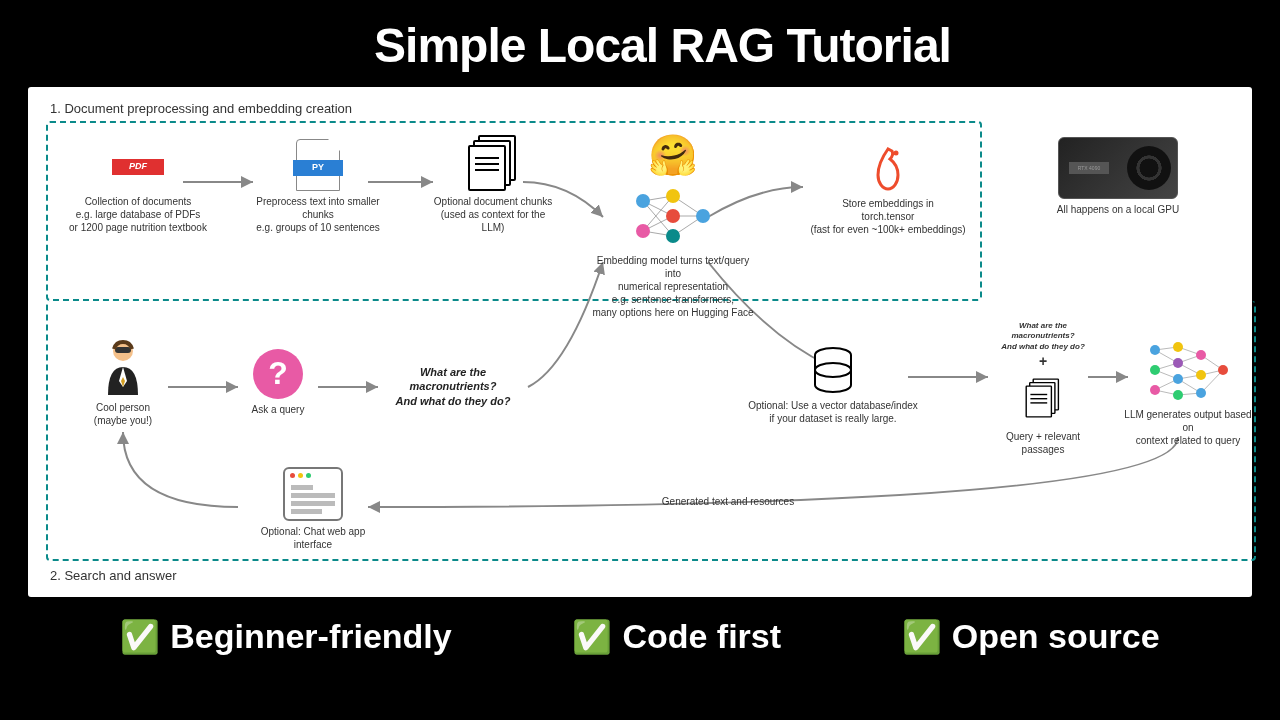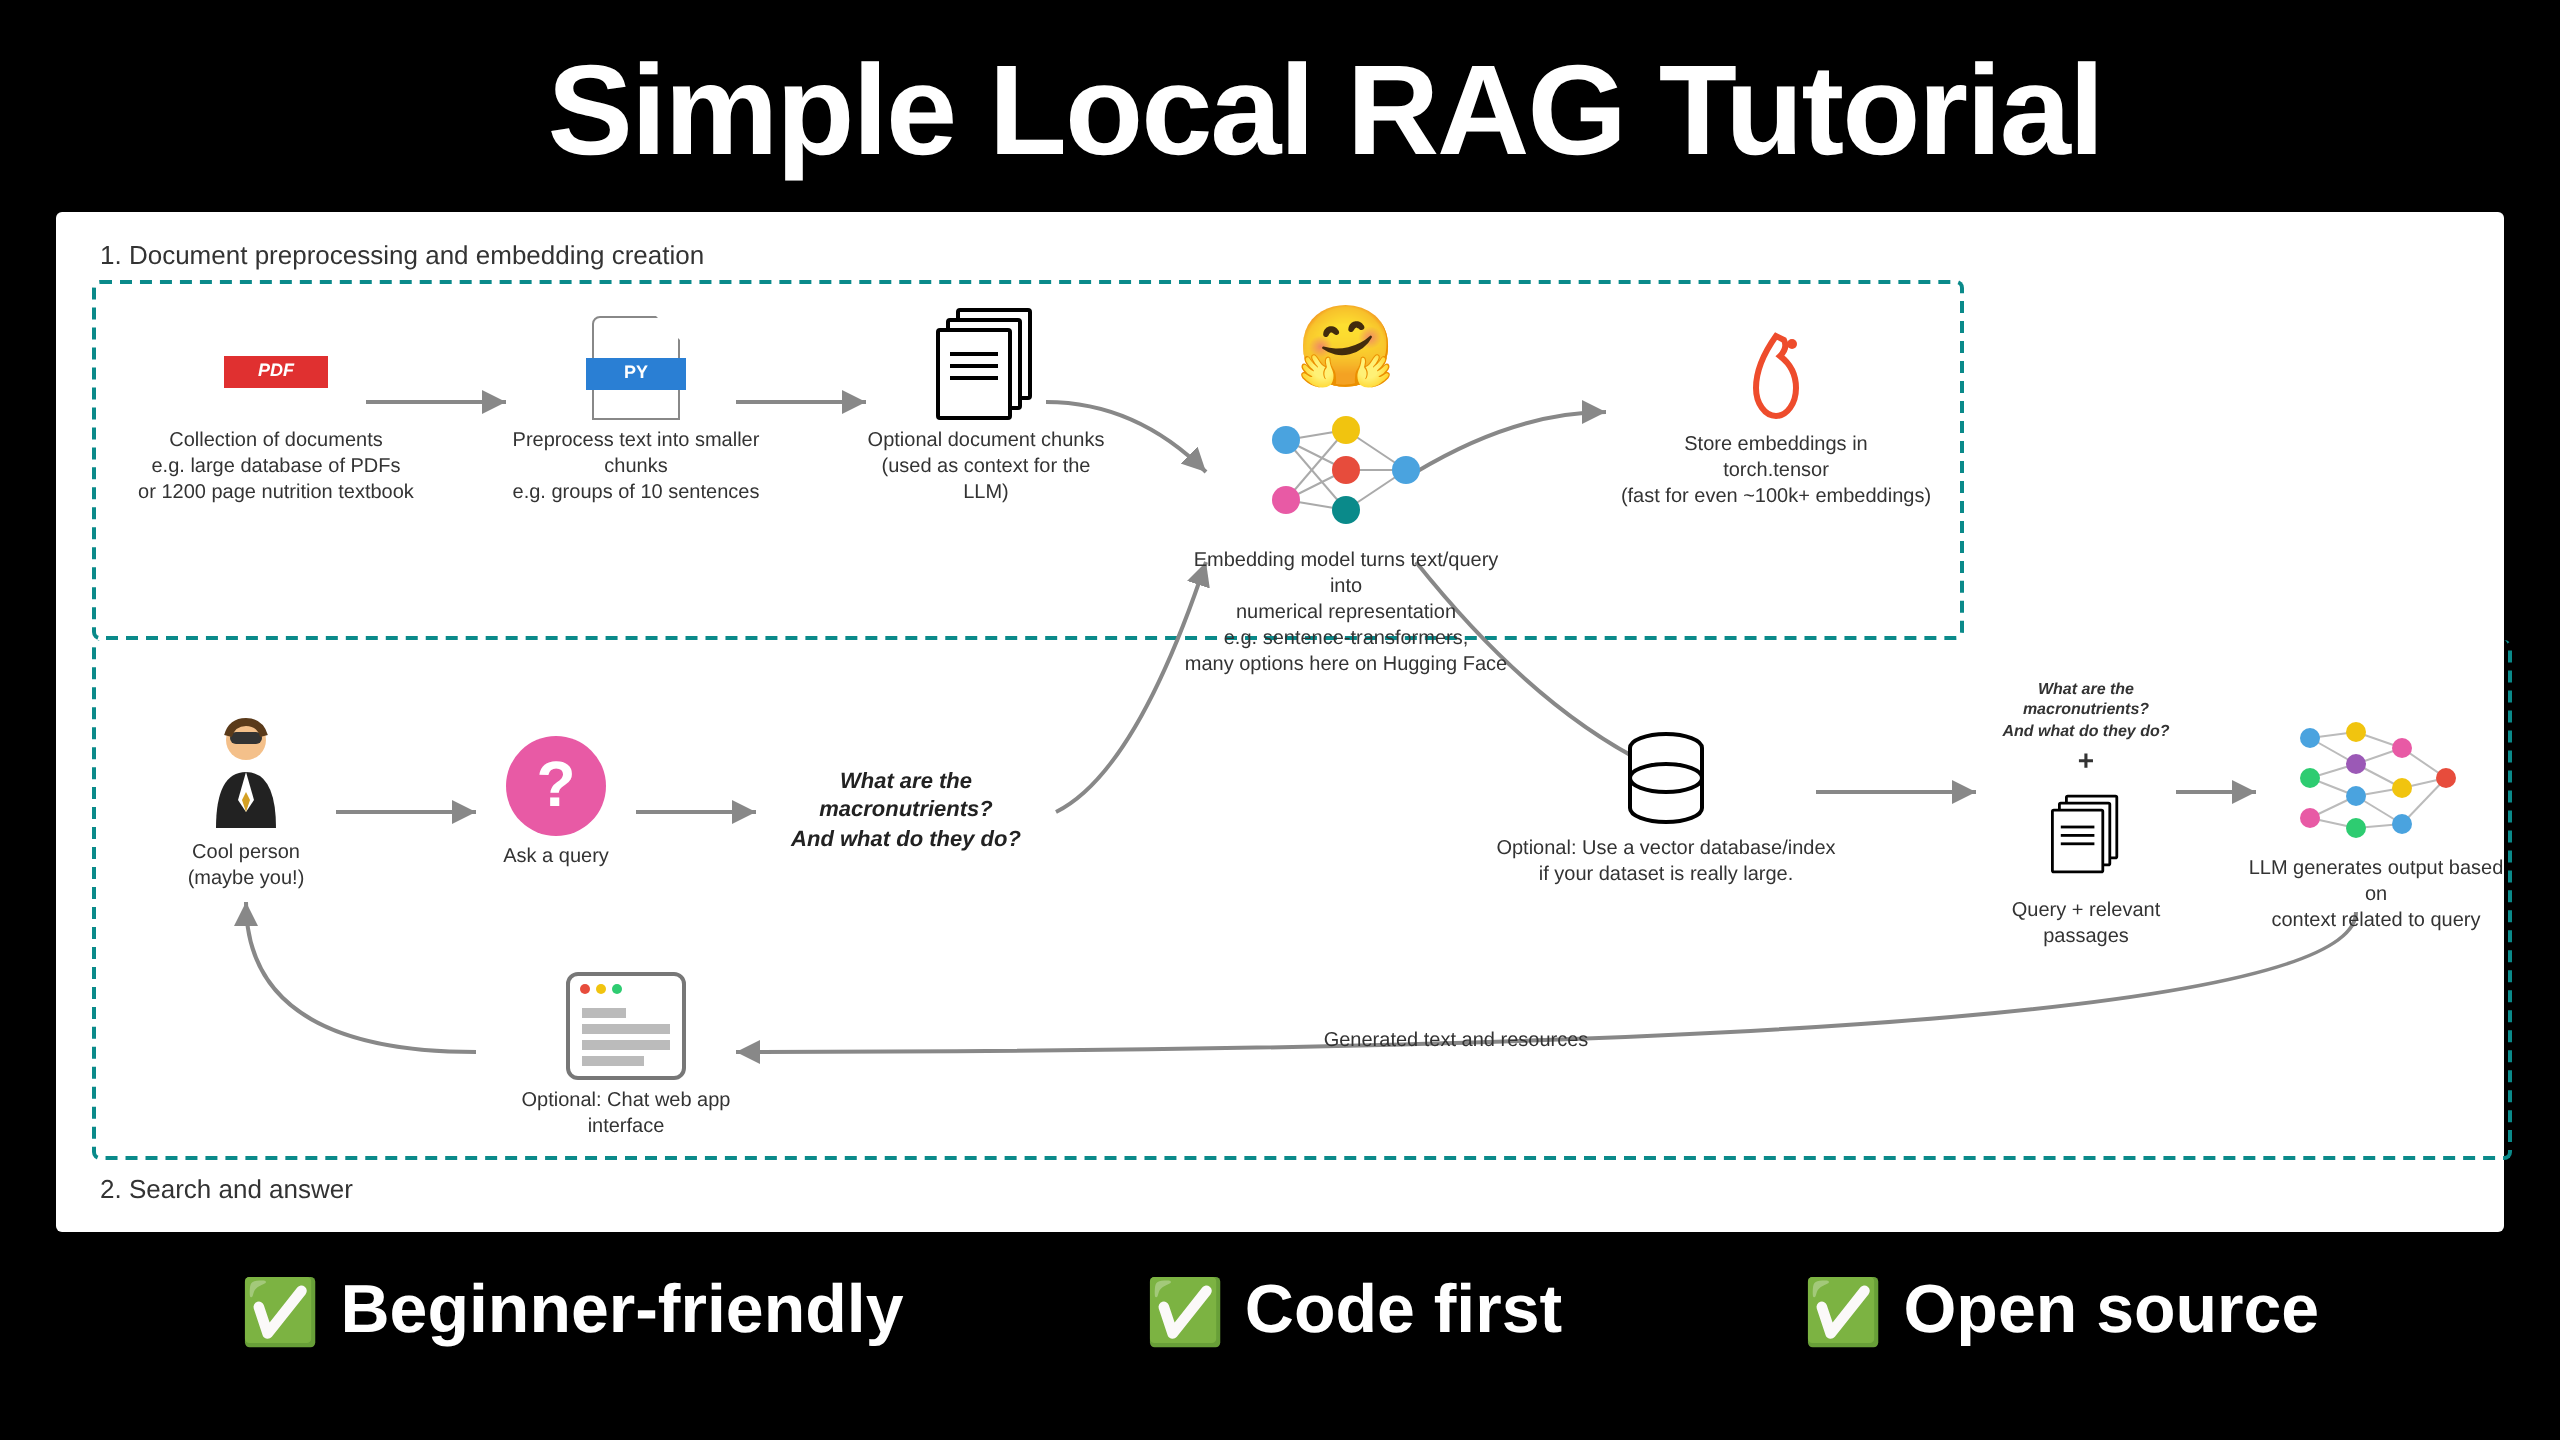--- a/index.html
+++ b/index.html
@@ -1,17 +1,17 @@
 <!DOCTYPE html>
 <html><head>
 <meta charset="utf-8">
 <style>
 * { margin:0; padding:0; box-sizing:border-box; }
 body { width:1280px; height:720px; background:#000; font-family:-apple-system,BlinkMacSystemFont,'Segoe UI',Helvetica,Arial,sans-serif; overflow:hidden; position:relative; }
-.title { color:#fff; font-size:64px; font-weight:700; text-align:center; padding:18px 0 14px; letter-spacing:-1px;margin-left:45px; }
+.title { color:#fff; font-size:48px; font-weight:700; text-align:center; padding:18px 0 14px; letter-spacing:-1px;margin-left:45px; }
 .panel { background:#fff; border-radius:3px; margin:0 28px; height:510px; position:relative; padding:14px 18px; }
 .section-label { font-size:13px; color:#333; position:absolute; }
 .sec1 { top:14px; left:22px; }
 .sec2 { bottom:14px; left:22px; }
 .dashed-box { position:absolute; border:2px dashed #0a8a8a; border-radius:4px; }
 .box1 { top:34px; left:18px; width:936px; height:180px; }
 .box2 { top:214px; left:18px; width:1210px; height:260px; border-top:none; }
 .node { position:absolute; text-align:center; font-size:10px; color:#333; line-height:1.3; }
 .node .icon { display:flex; justify-content:center; align-items:center; margin-bottom:4px; }
 .pdf-icon { width:44px; height:52px; background:#fff; border-radius:4px 4px 0 0; position:relative;font-style:italic; }
@@ -143,20 +143,28 @@
         <svg class="flame" viewBox="0 0 40 48">
           <path d="M20 4 Q10 18 10 30 A10 14 0 0 0 30 30 Q30 20 22 14 Q26 10 24 6 Z" fill="none" stroke="#ee4c2c" stroke-width="3"></path>
           <circle cx="28" cy="8" r="2.5" fill="#ee4c2c"></circle>
         </svg>
       </div>
     <div style="white-space:pre-line">Store embeddings in
 torch.tensor
 (fast for even ~100k+ embeddings)</div>
   </div>
 
+  <div class="node" style="top:50px;left:1000px;width:180px">
+    <div class="icon">
+        <div class="gpu">
+          <div class="gpu-label">RTX 4090</div>
+        </div>
+      </div>
+    <div>All happens on a local GPU</div>
+  </div>
 
   <div class="node" style="top:250px;left:50px;width:90px">
     <div class="icon">
         <svg class="person" viewBox="0 0 46 60">
           <circle cx="23" cy="14" r="10" fill="#f4c08a"></circle>
           <rect x="15" y="10" width="16" height="6" rx="3" fill="#333"></rect>
           <path d="M23 5 Q16 5 14 12" stroke="#5a3a1a" stroke-width="4" fill="none"></path>
           <path d="M23 5 Q30 5 32 12" stroke="#5a3a1a" stroke-width="4" fill="none"></path>
           <path d="M8 58 Q8 30 23 30 Q38 30 38 58 Z" fill="#222"></path>
           <path d="M23 30 L19 44 L23 50 L27 44 Z" fill="#fff"></path>

